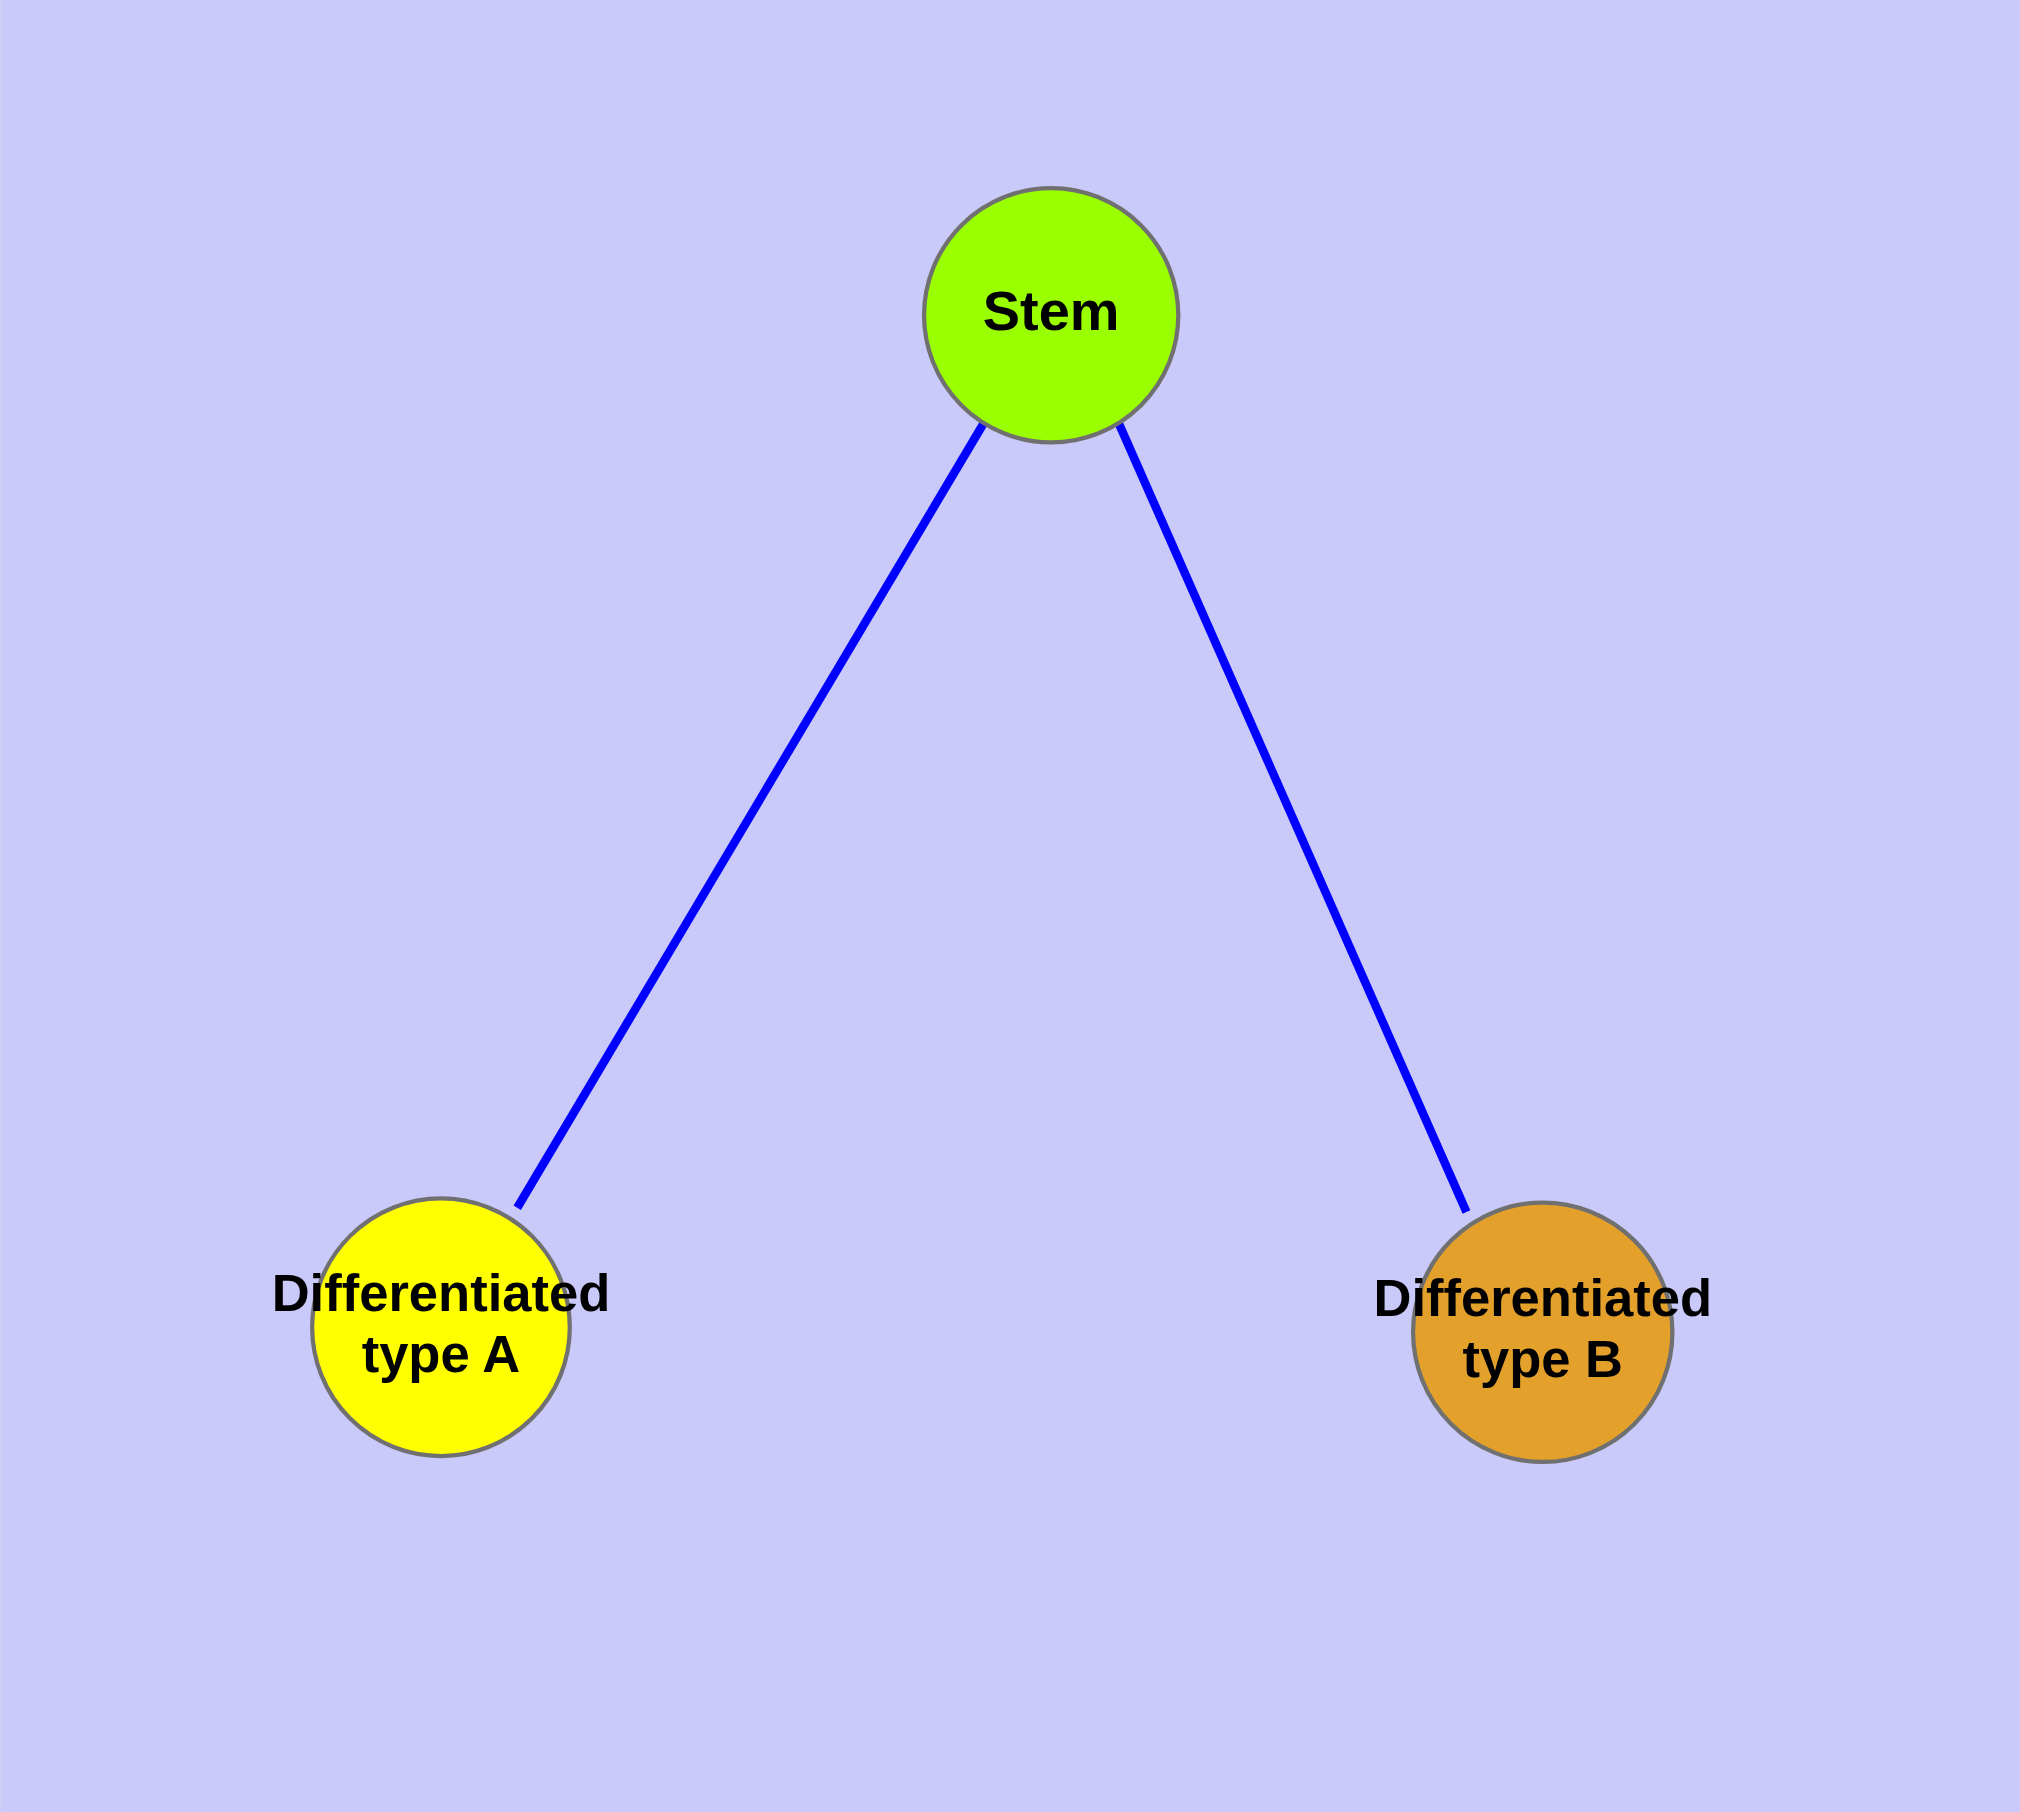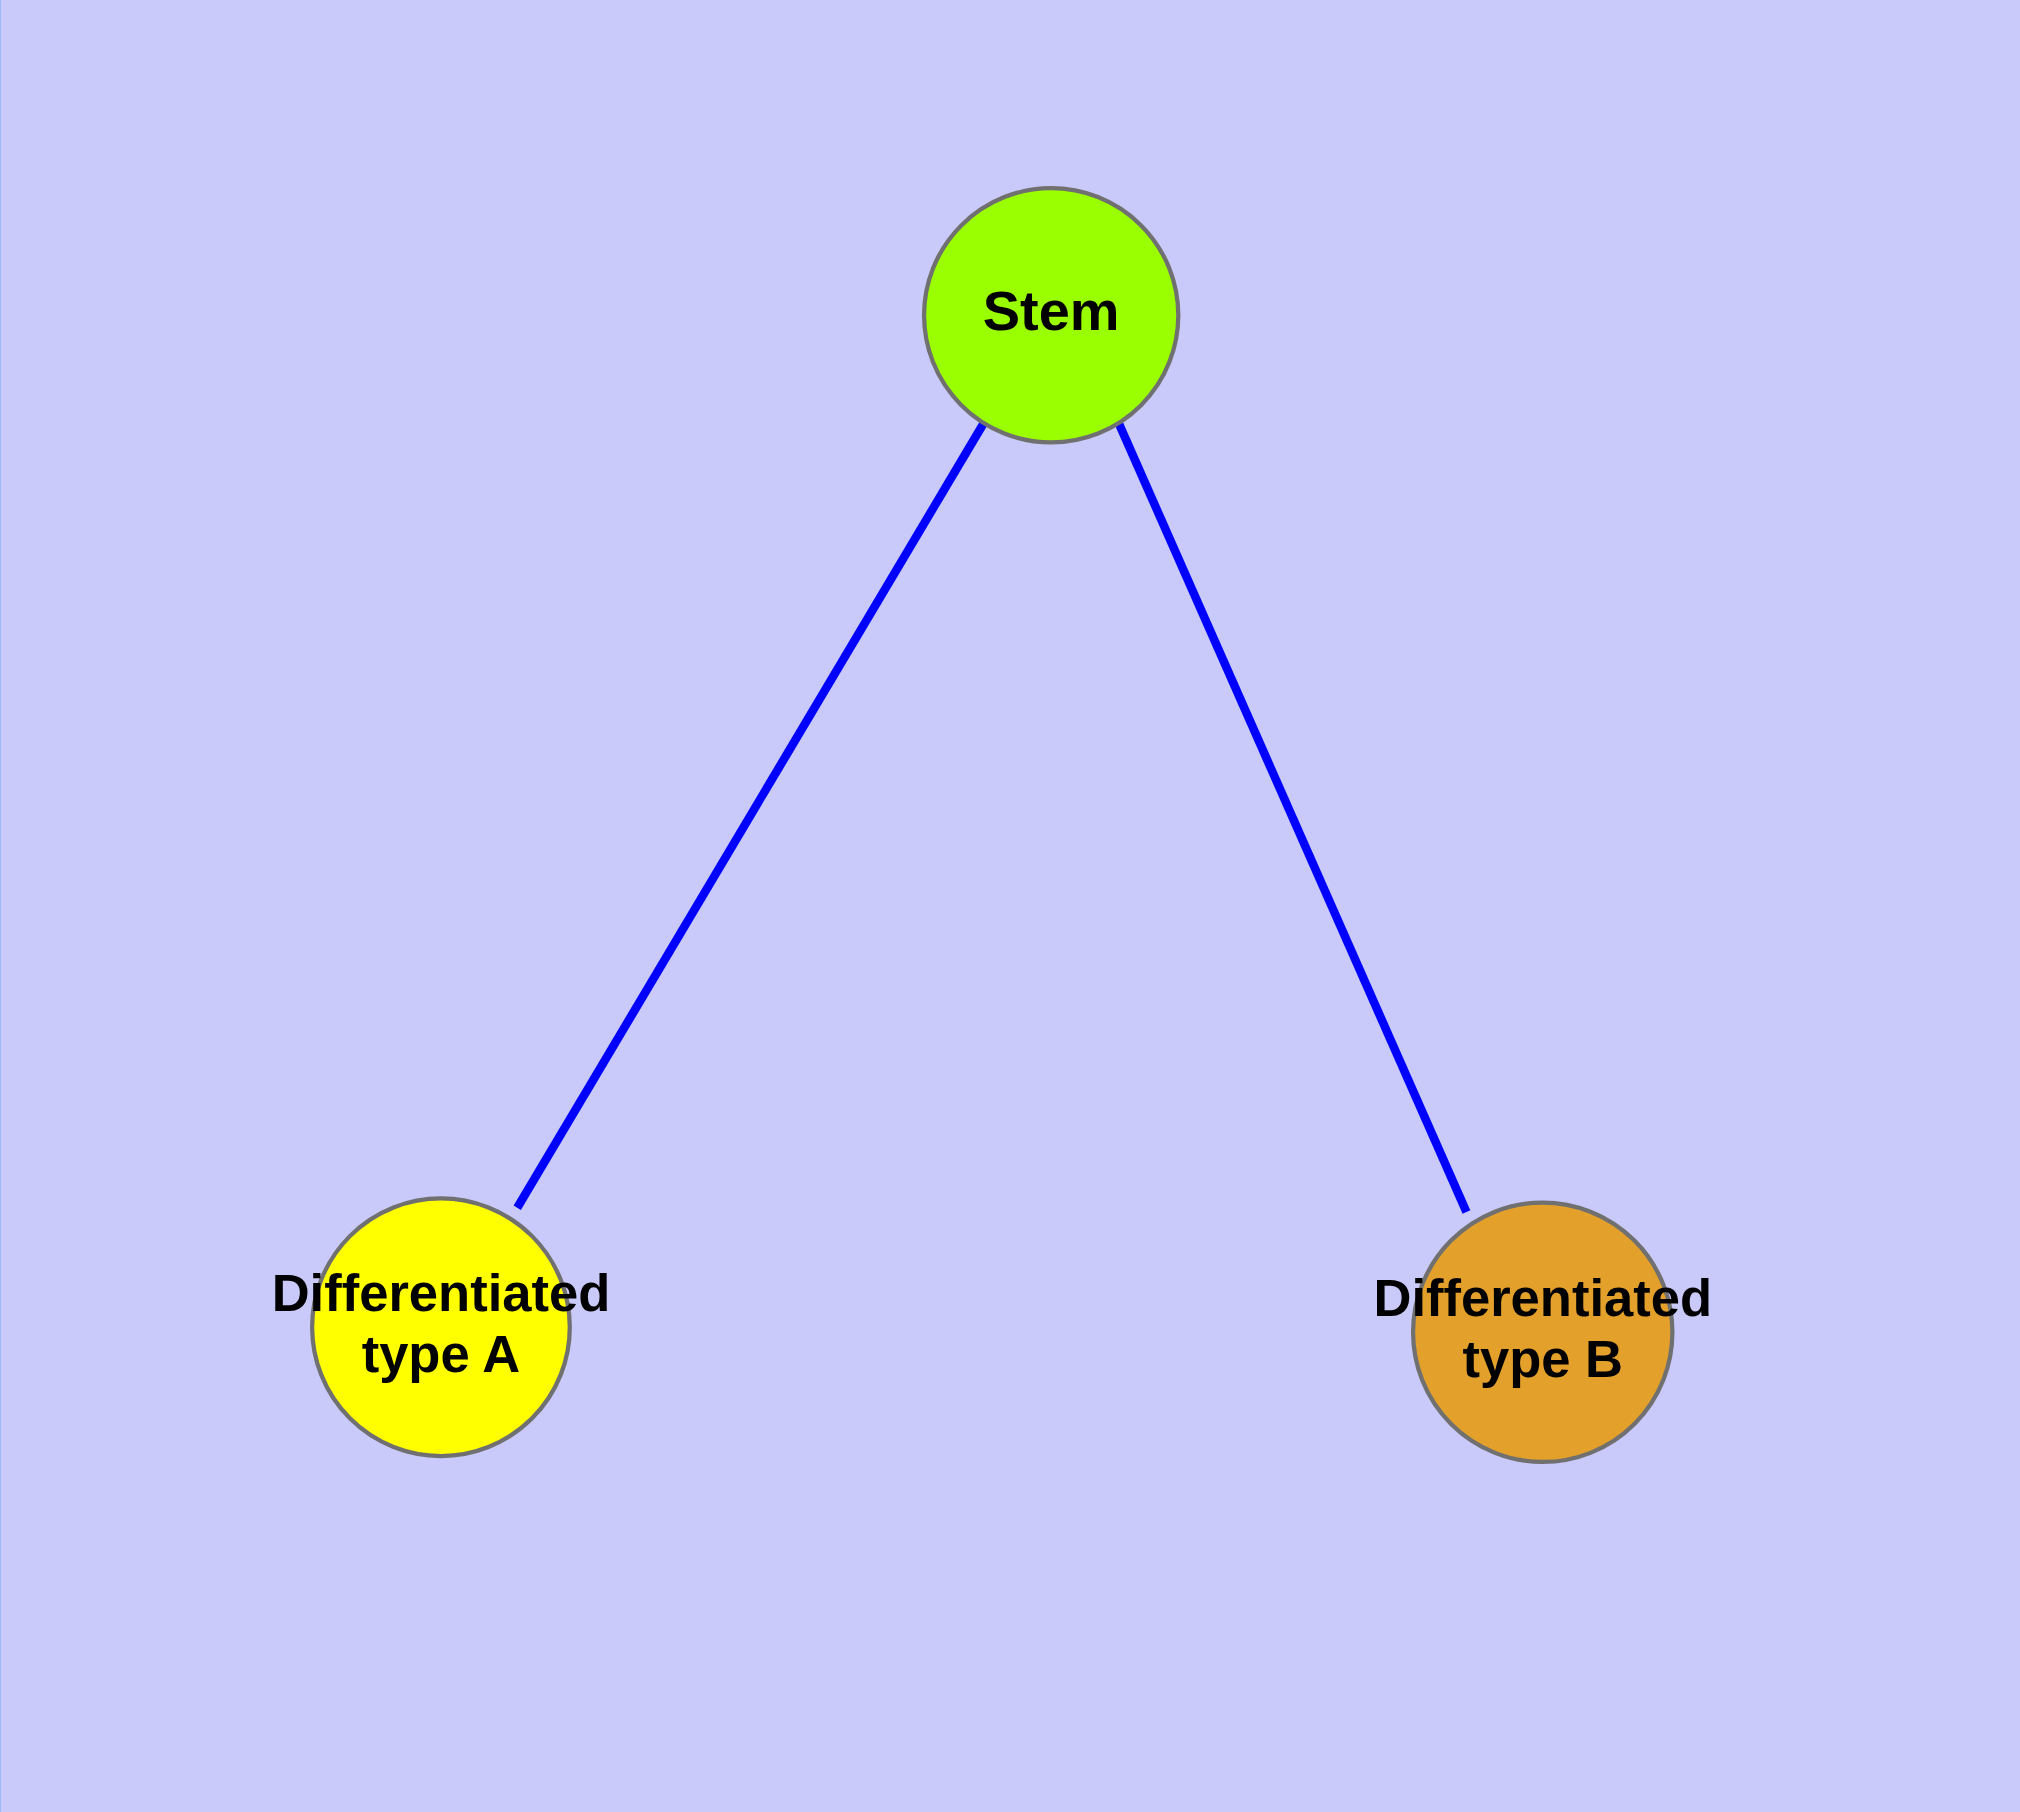--- a/index.html
+++ b/index.html
@@ -27,21 +27,21 @@
     font-weight: bold;
     fill: #000000;
     text-anchor: middle;
     dominant-baseline: middle;
     paint-order: normal;
   }
 </style>
 </head>
 <body>
 
-<div id="canvas" style="background: #0ea5e9;">
+<div id="canvas" style="background: #e5e5e5;">
   <svg id="graph-svg" viewBox="0 0 2384 2138" xmlns="http://www.w3.org/2000/svg">
 
     <rect id="bg-rect" x="0" y="0" width="2384" height="2138" fill="#c9c9fa"></rect>
 
     <g id="edges-group">
         <line x1="1160" y1="500" x2="610" y2="1425" stroke="#0000ff" stroke-width="10" stroke-linecap="butt"></line>
         <line x1="1320" y1="500" x2="1730" y2="1430" stroke="#0000ff" stroke-width="10" stroke-linecap="butt"></line>
       </g>
     <g id="nodes-group">
         <g>

